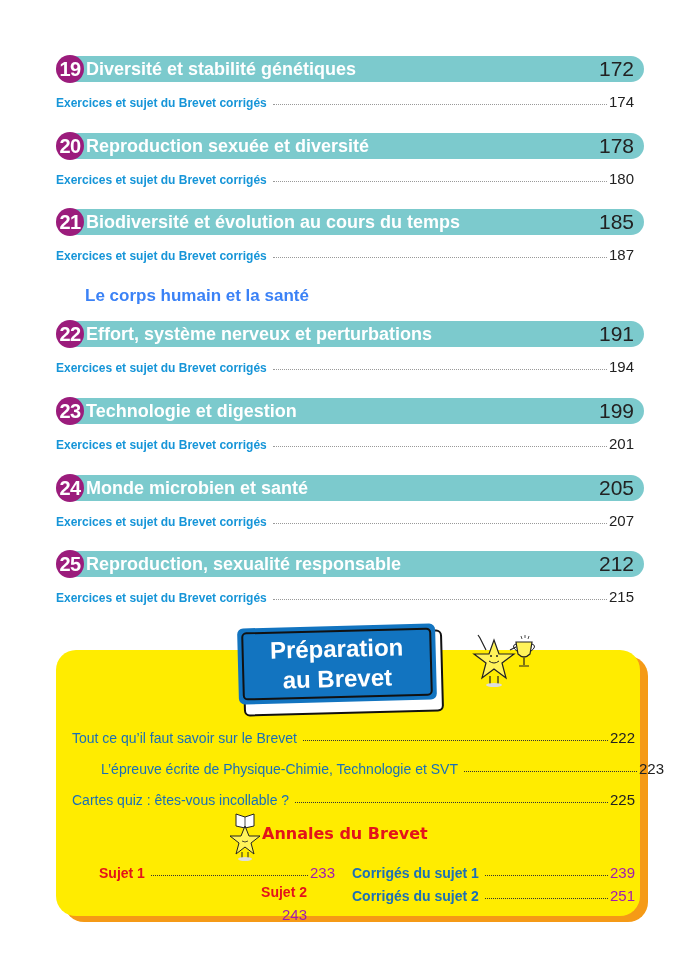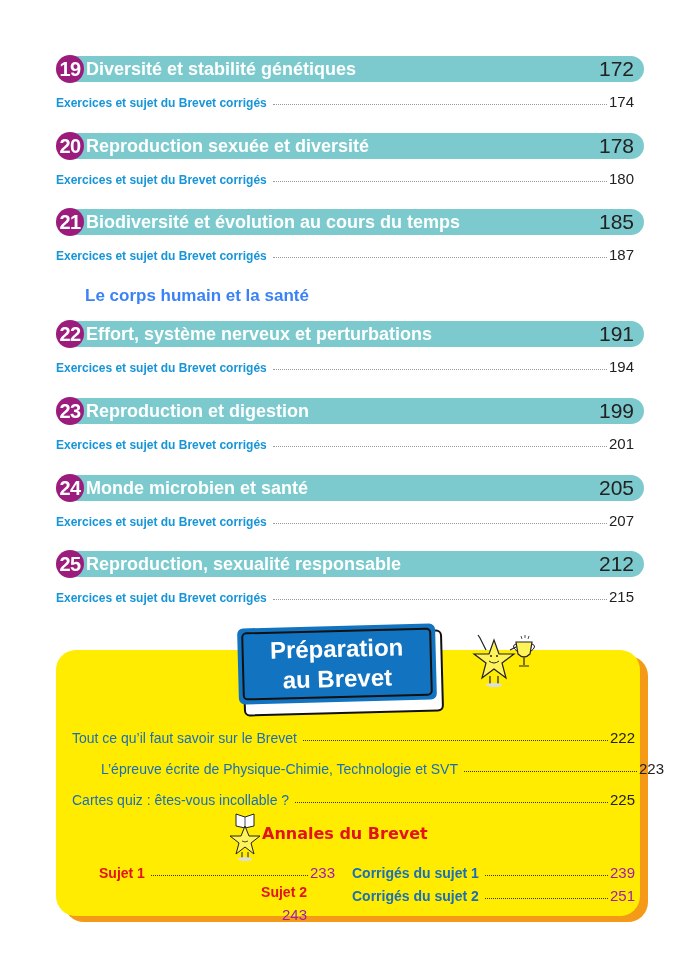--- a/index.html
+++ b/index.html
@@ -125,21 +125,21 @@
   <div class="sub">
     <span class="sub-label">Exercices et sujet du Brevet corrigés</span>
     <span class="dots"></span>
     <span class="sub-page">194</span>
   </div>
 </div>
 
 <div class="chapter" style="top:398px;">
   <div class="bar">
     <span class="num">23</span>
-    <span class="title">Reproduction et digestion</span>
+    <span class="title">Technologie et digestion</span>
     <span class="page">199</span>
   </div>
   <div class="sub">
     <span class="sub-label">Exercices et sujet du Brevet corrigés</span>
     <span class="dots"></span>
     <span class="sub-page">201</span>
   </div>
 </div>
 
 <div class="chapter" style="top:475px;">

